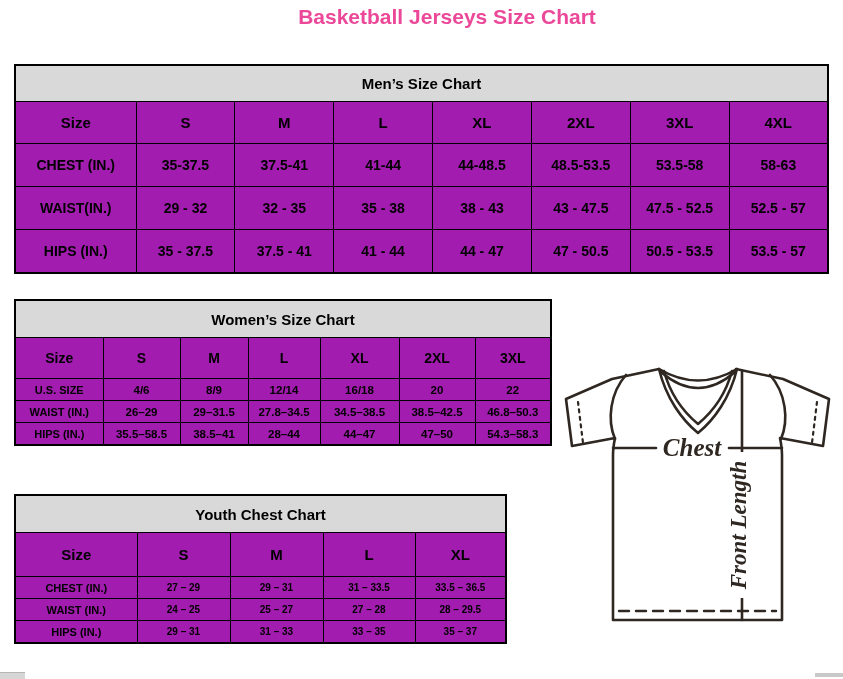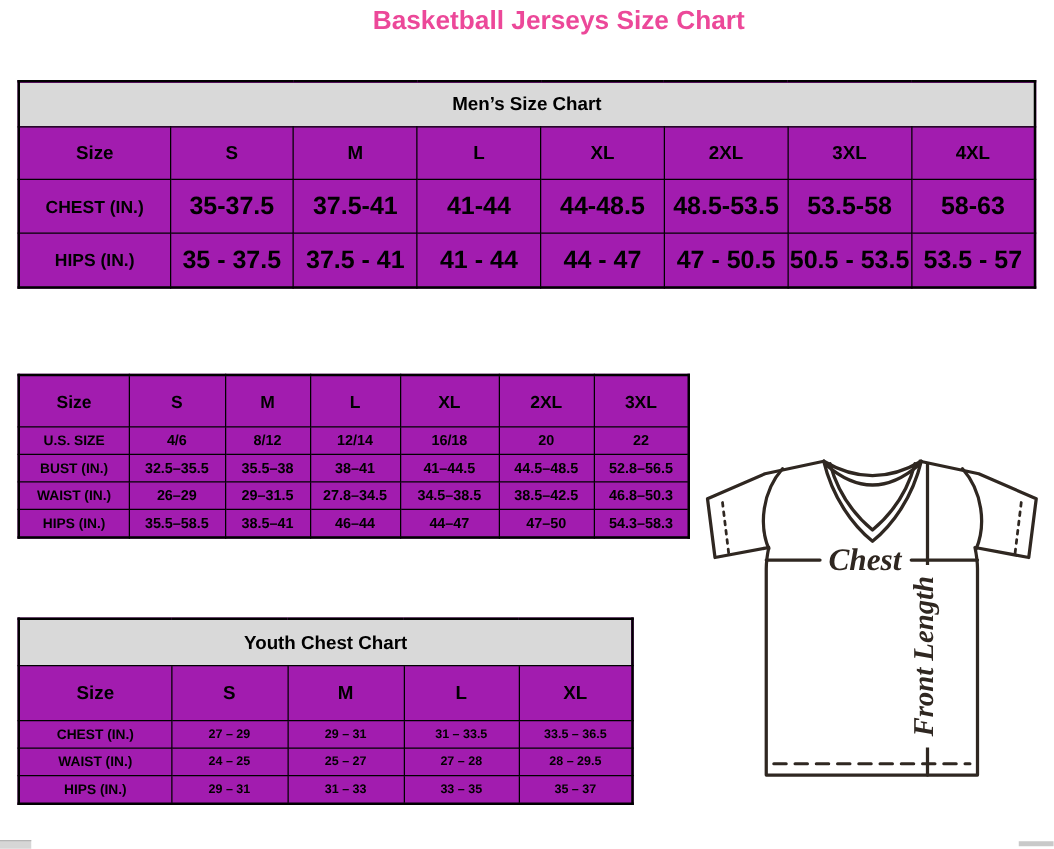--- a/index.html
+++ b/index.html
@@ -18,21 +18,21 @@
   table.size-table th, table.size-table td{
     border:1px solid #000;text-align:center;vertical-align:middle;
     font-weight:bold;color:#000;padding:0;overflow:hidden;white-space:nowrap;
   }
   th.tbl-caption{background:#d9d9d9;}
 
   
   #mens-table{left:14px;top:64px;width:815px;}
   #mens-table th.tbl-caption{height:35px;font-size:15px;}
   #mens-table .hdr-cell{height:41px;font-size:15px;}
-  #mens-table td{height:42px;font-size:20px;}
+  #mens-table td{height:42px;font-size:14px;}
   #mens-table td.row-label{font-size:14px;}
 
   
   #womens-table{left:14px;top:299px;width:536px;}
   #womens-table th.tbl-caption{height:36px;font-size:15px;}
   #womens-table .hdr-cell{height:40px;font-size:14px;}
   #womens-table td{height:21px;font-size:11.5px;text-align:center;}
   #womens-table td.row-label{font-size:11px;}
 
   
@@ -90,20 +90,30 @@
     <tbody>
       <tr>
         <td class="row-label">CHEST (IN.)</td>
         <td class="val-cell">35-37.5</td>
         <td class="val-cell">37.5-41</td>
         <td class="val-cell">41-44</td>
         <td class="val-cell">44-48.5</td>
         <td class="val-cell">48.5-53.5</td>
         <td class="val-cell">53.5-58</td>
         <td class="val-cell">58-63</td>
+      </tr>
+      <tr>
+        <td class="row-label">WAIST(IN.)</td>
+        <td class="val-cell">29 - 32</td>
+        <td class="val-cell">32 - 35</td>
+        <td class="val-cell">35 - 38</td>
+        <td class="val-cell">38 - 43</td>
+        <td class="val-cell">43 - 47.5</td>
+        <td class="val-cell">47.5 - 52.5</td>
+        <td class="val-cell">52.5 - 57</td>
       </tr>
       <tr>
         <td class="row-label">HIPS (IN.)</td>
         <td class="val-cell">35 - 37.5</td>
         <td class="val-cell">37.5 - 41</td>
         <td class="val-cell">41 - 44</td>
         <td class="val-cell">44 - 47</td>
         <td class="val-cell">47 - 50.5</td>
         <td class="val-cell">50.5 - 53.5</td>
         <td class="val-cell">53.5 - 57</td>
@@ -116,62 +126,56 @@
     <col style="width:88px">
       <col style="width:77px">
       <col style="width:68px">
     <col style="width:72px">
       <col style="width:79px">
       <col style="width:76px">
       <col style="width:76px">
   </colgroup>
 <thead>
       <tr>
+        <th class="tbl-caption" colspan="7">Women’s Size Chart</th>
+      </tr>
+      <tr>
         <th class="hdr-cell">Size</th>
         <th class="hdr-cell">S</th>
         <th class="hdr-cell">M</th>
         <th class="hdr-cell">L</th>
         <th class="hdr-cell">XL</th>
         <th class="hdr-cell">2XL</th>
         <th class="hdr-cell">3XL</th>
       </tr>
     </thead>
     <tbody>
       <tr>
         <td class="row-label">U.S. SIZE</td>
         <td class="val-cell">4/6</td>
-        <td class="val-cell">8/12</td>
+        <td class="val-cell">8/9</td>
         <td class="val-cell">12/14</td>
         <td class="val-cell">16/18</td>
         <td class="val-cell">20</td>
         <td class="val-cell">22</td>
-      </tr>
-      <tr>
-        <td class="row-label">BUST (IN.)</td>
-        <td class="val-cell">32.5–35.5</td>
-        <td class="val-cell">35.5–38</td>
-        <td class="val-cell">38–41</td>
-        <td class="val-cell">41–44.5</td>
-        <td class="val-cell">44.5–48.5</td>
-        <td class="val-cell">52.8–56.5</td>
       </tr>
       <tr>
         <td class="row-label">WAIST (IN.)</td>
         <td class="val-cell">26–29</td>
         <td class="val-cell">29–31.5</td>
         <td class="val-cell">27.8–34.5</td>
         <td class="val-cell">34.5–38.5</td>
         <td class="val-cell">38.5–42.5</td>
         <td class="val-cell">46.8–50.3</td>
       </tr>
       <tr>
         <td class="row-label">HIPS (IN.)</td>
         <td class="val-cell">35.5–58.5</td>
         <td class="val-cell">38.5–41</td>
-        <td class="val-cell">46–44</td>
+        <td class="val-cell">28–44</td>
         <td class="val-cell">44–47</td>
         <td class="val-cell">47–50</td>
         <td class="val-cell">54.3–58.3</td>
       </tr>
     </tbody>
   </table>
 
 <table id="youth-table" class="size-table">
   <colgroup>
     <col style="width:122px">

